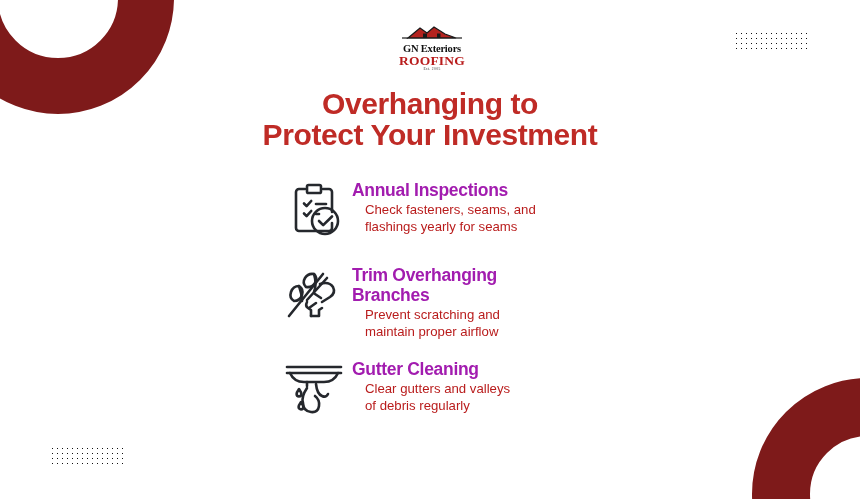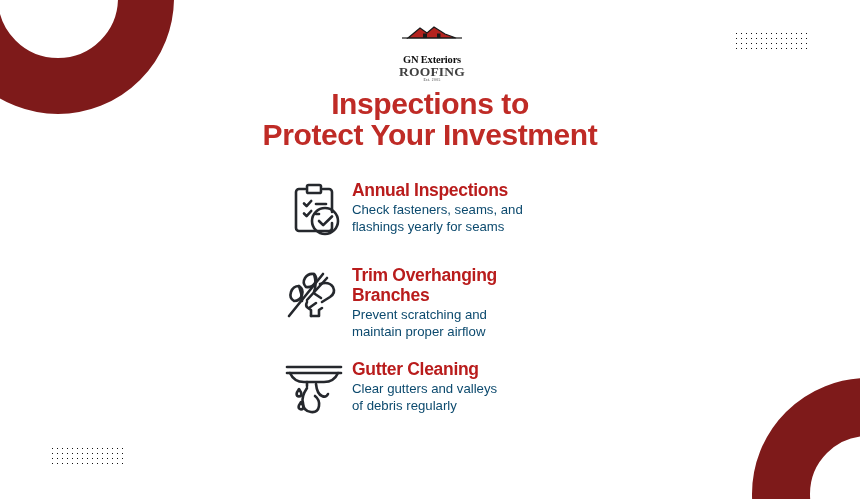--- a/index.html
+++ b/index.html
@@ -77,27 +77,27 @@
     height: 13px;
     margin: 0 auto;
   }
   .logo-roof svg { display: block; }
   .logo-name {
     font-family: "Liberation Serif", serif;
     font-weight: bold;
     font-size: 10.5px;
     color: #111111;
     letter-spacing: -0.2px;
-    margin-top: 16px;
+    margin-top: 5px;
   }
   .logo-word {
     font-family: "Liberation Serif", serif;
     font-weight: bold;
     font-size: 13.5px;
-    color: #404040;
+    color: #b91c1c;
     letter-spacing: 0.2px;
     margin-top: -1px;
   }
   .logo-est {
     font-family: "Liberation Serif", serif;
     font-size: 3.6px;
     color: #333333;
     letter-spacing: 0.4px;
     margin-top: 1px;
   }
@@ -139,30 +139,30 @@
   }
   .feature-icon svg {
     display: block;
   }
   .feature-text {
     padding-top: 6px;
   }
   .feature-title {
     font-size: 17.5px;
     font-weight: bold;
-    color: #b91c1c;
+    color: #a21caf;
     line-height: 20px;
     letter-spacing: -0.3px;
     margin: 0;
   }
   .feature-desc {
     font-size: 13.2px;
-    color: #0c4a6e;
+    color: #b91c1c;
     line-height: 16.5px;
-    margin: 2px 0 0 0;
+    margin: 2px 0 0 13px;
   }
   .feature-desc-line { display: block; }
 </style>
 </head>
 <body>
 
 <div id="canvas">
 
   <div class="arc arc-top-left"></div>
   <div class="arc arc-bottom-right"></div>
@@ -180,21 +180,21 @@
         <path d="M6 12 L12 12" stroke="#1a1a1a" stroke-width="1.2"></path>
         <path d="M60 12 L66 12" stroke="#1a1a1a" stroke-width="1.2"></path>
       </svg>
     </div>
     <div class="logo-name">GN Exteriors</div>
     <div class="logo-word">ROOFING</div>
     <div class="logo-est">Est. 2005</div>
   </div>
 
   <div class="headline">
-    <span class="headline-line">Inspections to</span>
+    <span class="headline-line">Overhanging to</span>
     <span class="headline-line">Protect Your Investment</span>
   </div>
 
   <div class="features">
 
     <div class="feature">
       <div class="feature-icon">
         <svg width="62" height="62" viewBox="0 0 62 62" fill="none" stroke="#25282d" stroke-width="2.6" stroke-linecap="round" stroke-linejoin="round">
           <path d="M40 10 H46 a3 3 0 0 1 3 3 V33"></path>
           <path d="M49 44 V49 a3 3 0 0 1 -3 3 H16 a3 3 0 0 1 -3 -3 V13 a3 3 0 0 1 3 -3 H22"></path>

